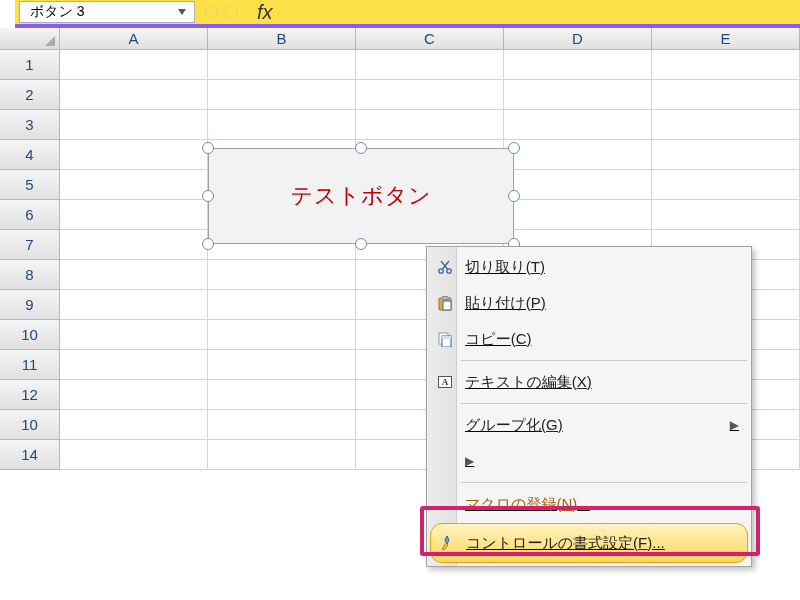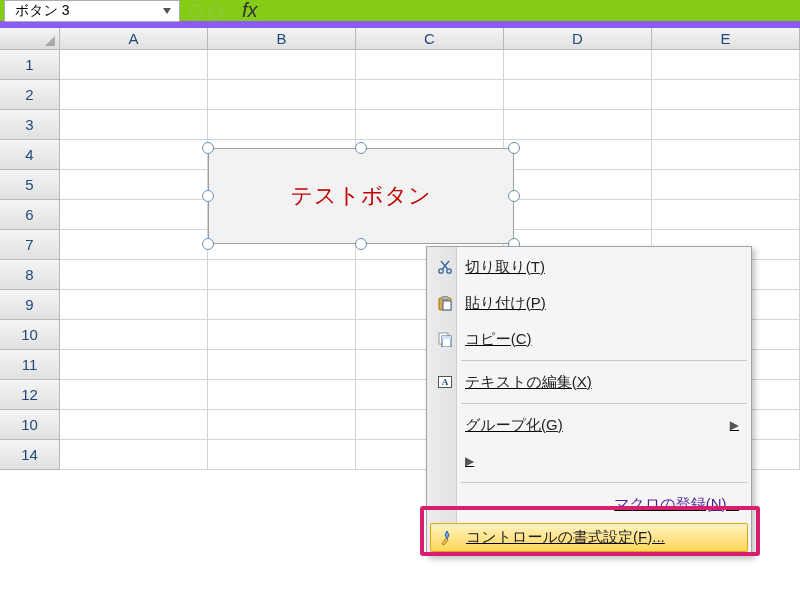--- a/index.html
+++ b/index.html
@@ -1,19 +1,19 @@
 <!DOCTYPE html>
 <html><head>
 <meta charset="utf-8">
 <style>
   * { box-sizing: border-box; margin: 0; padding: 0; }
   body { font-family: "Meiryo", "MS PGothic", sans-serif; font-size: 13px; background: #fff; overflow: hidden; width: 800px; height: 600px; position: relative; }
 
   
-  .top-bar { display: flex; align-items: center; height: 28px; border-bottom: 7px solid #8b5cf6; background: #84cc16; padding: 2px 4px; }
+  .top-bar { display: flex; align-items: center; height: 28px; border-bottom: 4px solid #8b5cf6; background: #fde047; padding: 2px 4px; margin-left: 15px; }
   .name-box { width: 176px; height: 22px; border: 1px solid #abadb3; background: #fff; display: flex; align-items: center; padding: 0 6px 0 10px; font-size: 14px; font-family: "MS PGothic", sans-serif; margin-right: 6px; }
   .name-box .txt { flex: 1; }
   .name-box .dd { width: 12px; height: 12px; display: flex; align-items: center; justify-content: center; }
   .fx-wrap { display: flex; align-items: center; gap: 6px; }
   .fx-btns { display: flex; align-items: center; }
   .fx-circle { width: 20px; height: 20px; display: flex; align-items: center; justify-content: center; opacity: .4; }
   .fx-label { font-style: italic; font-size: 20px; color: #333; margin-left: 10px; }
 
   
   .sheet { position: relative; }
@@ -32,28 +32,28 @@
   .handle { position: absolute; width: 12px; height: 12px; background: #fff; border: 1px solid #6b8fb3; border-radius: 50%; }
   .h-tl { left: -6px; top: -6px; } .h-tm { left: calc(50% - 6px); top: -6px; }
   .h-tr { right: -6px; top: -6px; } .h-ml { left: -6px; top: calc(50% - 6px); }
   .h-mr { right: -6px; top: calc(50% - 6px); } .h-bl { left: -6px; bottom: -6px; }
   .h-bm { left: calc(50% - 6px); bottom: -6px; } .h-br { right: -6px; bottom: -6px; }
 
   
   .ctx { position: absolute; left: 426px; top: 218px; width: 326px; background: #f5f5f5; border: 1px solid #a3a3a3; box-shadow: 3px 3px 6px rgba(0,0,0,.25); padding: 2px; text-decoration: underline; }
   .ctx-icon-col { position: absolute; left: 0; top: 0; bottom: 0; width: 30px; background: linear-gradient(to right,#ececec,#e3e3e3); border-right: 1px solid #cfcfcf; }
   .ctx-item { position: relative; display: flex; align-items: center; height: 36px; padding-left: 36px; padding-right: 10px; font-size: 15px; color: #222; }
-  .ctx-item.disabled { color: #4c1d95; text-align: right; }
+  .ctx-item.disabled { color: #a16207; }
   .ctx-item .mn { flex: 1; }
   .ctx-item .arrow { color: #555; font-size: 12px; }
   .ctx-sep { height: 1px; margin: 3px 2px 3px 32px; background: #c8c8c8; }
   .ctx-item .ico { position: absolute; left: 7px; top: 50%; transform: translateY(-50%); width: 18px; height: 18px; display: flex; align-items: center; justify-content: center; }
   .underline { text-decoration: underline; }
 
-  .ctx-item.highlight { background: linear-gradient(#fff3c0,#ffd65a); border: 1px solid #e3a21a; border-radius: 2px; height: 29px; margin: 1px; padding-left: 35px; }
+  .ctx-item.highlight { background: linear-gradient(#fff3c0,#ffd65a); border: 1px solid #e3a21a; border-radius: 12px; height: 40px; margin: 1px; padding-left: 35px; }
 
   .callout { position: absolute; left: 420px; top: 478px; width: 340px; height: 50px; border: 4px solid #d61f6d; border-radius: 3px; pointer-events: none; }
 
   
   svg { display: block; }
 </style>
 </head>
 <body>
 
 <div class="top-bar">

